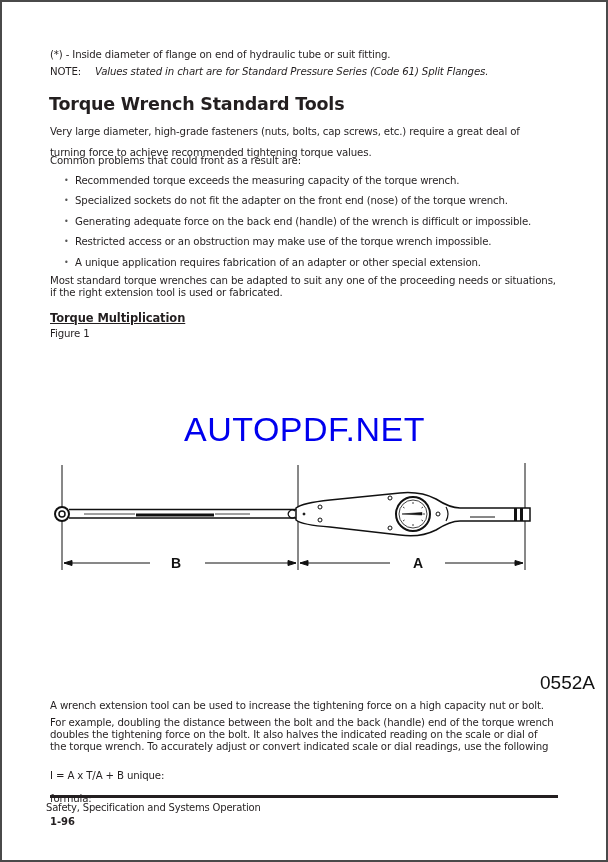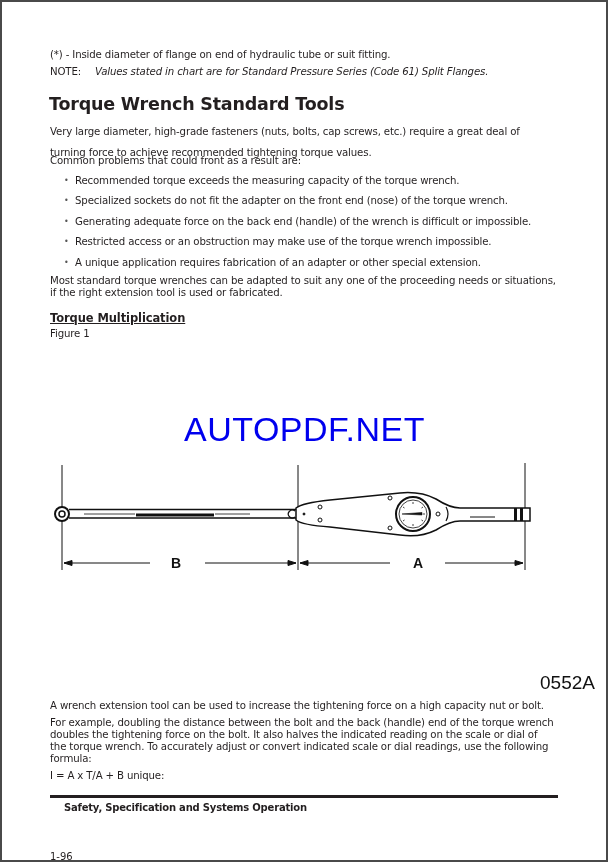--- a/index.html
+++ b/index.html
@@ -16,22 +16,22 @@
     .note-label { font-style: normal; }
     .note-text { font-style: italic; margin-left: 14px; }
     .h1 { position: absolute; left: 49px; top: 94px; font-size: 17.5px; font-weight: bold; color: #231f20; letter-spacing: -0.2px; white-space: nowrap; }
     .h2 { position: absolute; left: 50px; top: 311px; font-size: 11.5px; font-weight: bold; color: #231f20; white-space: nowrap; letter-spacing: -0.1px; text-decoration: underline; }
     .bullet { position: absolute; left: 64px; font-size: 10.2px; line-height: 12px; white-space: nowrap; letter-spacing: -0.15px; }
     .bullet .dot { display: inline-block; width: 11px; font-size: 8px; color: #555; vertical-align: 1px; }
     .watermark { position: absolute; left: 184px; top: 410px; font-family: "Liberation Sans", sans-serif; font-size: 34px; color: #0000ee; letter-spacing: 0.5px; white-space: nowrap; text-align: center; }
     .figure { position: absolute; left: 40px; top: 455px; width: 540px; height: 135px; }
     .figure-code { position: absolute; left: 496px; top: 672px; font-family: "Liberation Sans", sans-serif; font-size: 19px; color: #111; white-space: nowrap; margin-left: 44px; }
     .footer-rule { position: absolute; left: 50px; top: 795px; width: 508px; height: 3px; background: #231f20; }
-    .footer-title { position: absolute; left: 64px; top: 802px; font-size: 10px; font-weight: bold; white-space: nowrap; letter-spacing: -0.2px; }
-    .footer-page { position: absolute; left: 50px; top: 816px; font-size: 10px; font-weight: normal; white-space: nowrap; margin-top: 35px; }
+    .footer-title { position: absolute; left: 46px; top: 802px; font-size: 10px; font-weight: normal; white-space: nowrap; letter-spacing: -0.2px; }
+    .footer-page { position: absolute; left: 50px; top: 816px; font-size: 10px; font-weight: bold; white-space: nowrap; }
   </style>
 </head>
 <body>
 
 <div class="page-frame"></div>
 
 <div class="txt" style="top:49px">(*) - Inside diameter of flange on end of hydraulic tube or suit fitting.</div>
 <div class="txt" style="top:66px">
   <span class="note-label">NOTE:</span><span class="note-text">Values stated in chart are for Standard Pressure Series (Code 61) Split Flanges.</span>
 </div>
@@ -113,18 +113,18 @@
     <text x="373" y="113" font-family="Liberation Sans, sans-serif" font-size="14" font-weight="bold" fill="#111">A</text>
   </svg>
 </div>
 
 <div class="figure-code">0552A</div>
 
 <div class="txt" style="top:700px">A wrench extension tool can be used to increase the tightening force on a high capacity nut or bolt.</div>
 <div class="txt" style="top:717px">For example, doubling the distance between the bolt and the back (handle) end of the torque wrench</div>
 <div class="txt" style="top:729px">doubles the tightening force on the bolt. It also halves the indicated reading on the scale or dial of</div>
 <div class="txt" style="top:741px">the torque wrench. To accurately adjust or convert indicated scale or dial readings, use the following</div>
-<div class="txt" style="top:753px">formula:</div>
+<div class="txt" style="top:793px">formula:</div>
 <div class="txt" style="top:770px">I = A x T/A + B unique:</div>
 
 <div class="footer-rule"></div>
 <div class="footer-title">Safety, Specification and Systems Operation</div>
 <div class="footer-page">1-96</div>
 
 </body></html>

